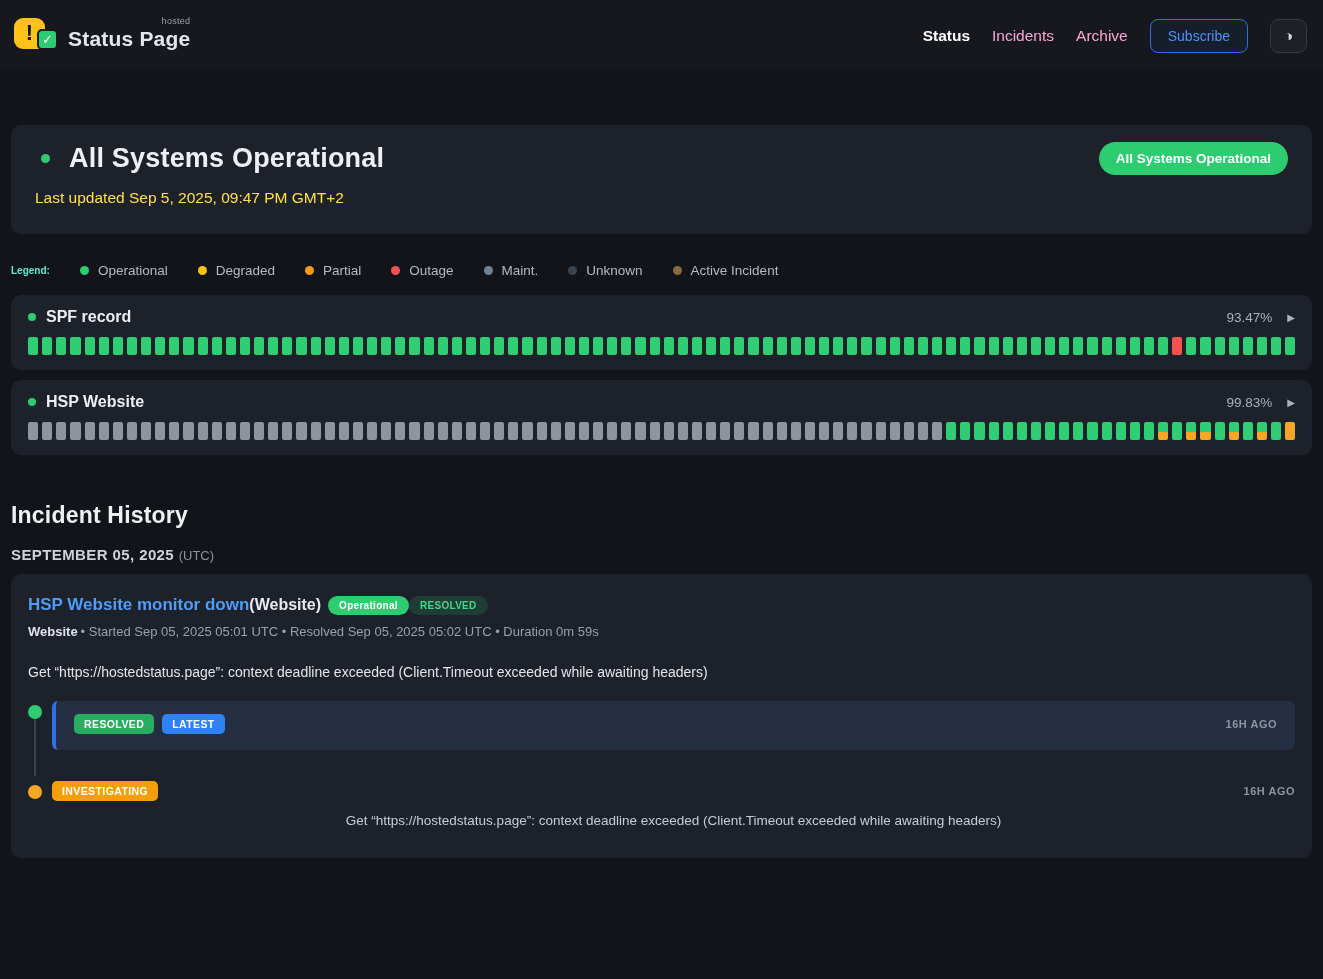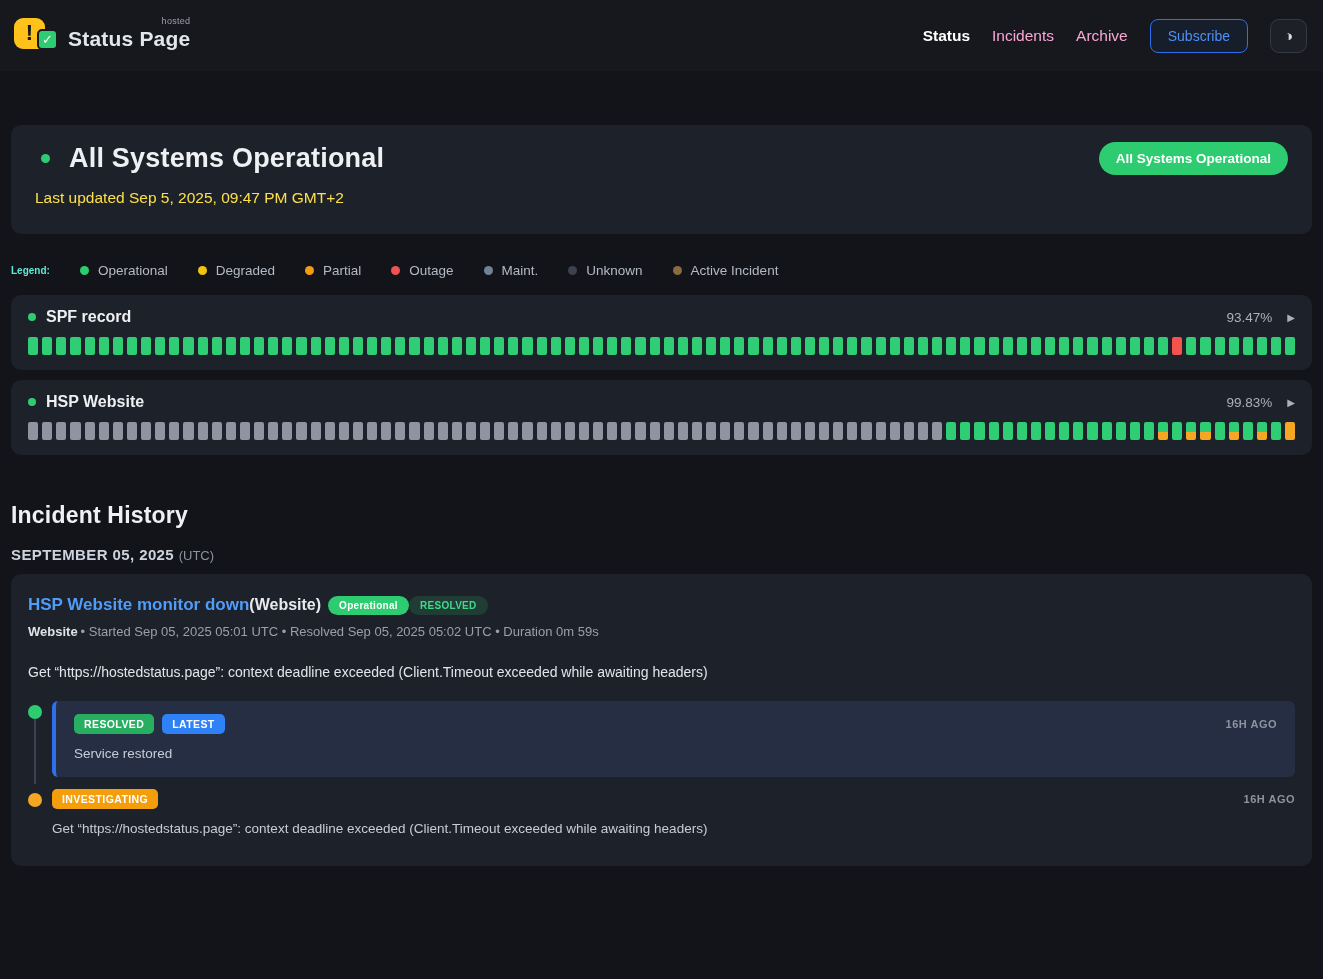--- a/index.html
+++ b/index.html
@@ -62,21 +62,21 @@
   .pill { font-size:10px; font-weight:bold; padding:4px 11px; border-radius:10px; letter-spacing:.3px; }
   .pill-solid-green { background:#2ecc71; color:#ffffff; margin-left:7px; }
   .pill-muted-green { background:rgba(46,204,113,.16); color:#41d98b; }
   .incident-meta { margin-top:9px; font-size:13px; color:#99a0ab; }
   .meta-source { color:#dfe2e8; font-weight:bold; margin-right:3px; }
   .incident-desc { margin:25px 0 0; font-size:14px; color:#e2e5ea; }
   
   .timeline { margin-top:21px; position:relative; }
   .timeline::before { content:""; position:absolute; left:6px; top:16px; bottom:52px; width:2px; background:#3a4150; }
   .update { position:relative; padding-left:24px; }
-  .update + .update { margin-top:12px; }
+  .update + .update { margin-top:31px;text-align:center; }
   .tl-dot { position:absolute; left:0; top:4px; width:14px; height:14px; border-radius:50%; }
   .tl-green { background:#2ecc71; }
   .tl-orange { background:#f5a623; }
   .update-card { background:#252e42; border-left:4px solid #2f6feb; border-radius:6px; padding:13px 18px 16px; }
   .update-head { display:flex; align-items:center; gap:8px; }
   .tag { font-size:10.5px; font-weight:bold; padding:4px 10px; border-radius:5px; letter-spacing:.4px; color:#ffffff; }
   .tag-green { background:#27ae60; }
   .tag-blue { background:#2f81f7; }
   .tag-orange { background:#f59e0b; }
   .update-time { margin-left:auto; font-size:11px; font-weight:bold; color:#8d94a0; letter-spacing:.5px; }
@@ -379,21 +379,20 @@
 
     <div class="timeline">
       <div class="update">
         <span class="tl-dot tl-green"></span>
         <div class="update-card">
           <div class="update-head">
             <span class="tag tag-green">RESOLVED</span>
             <span class="tag tag-blue">LATEST</span>
             <span class="update-time">16H AGO</span>
           </div>
-          <div class="update-text">Service restored</div>
         </div>
       </div>
       <div class="update">
         <span class="tl-dot tl-orange"></span>
         <div class="update-body">
           <div class="update-head">
             <span class="tag tag-orange">INVESTIGATING</span>
             <span class="update-time">16H AGO</span>
           </div>
           <div class="update-text">Get “https://hostedstatus.page”: context deadline exceeded (Client.Timeout exceeded while awaiting headers)</div>

